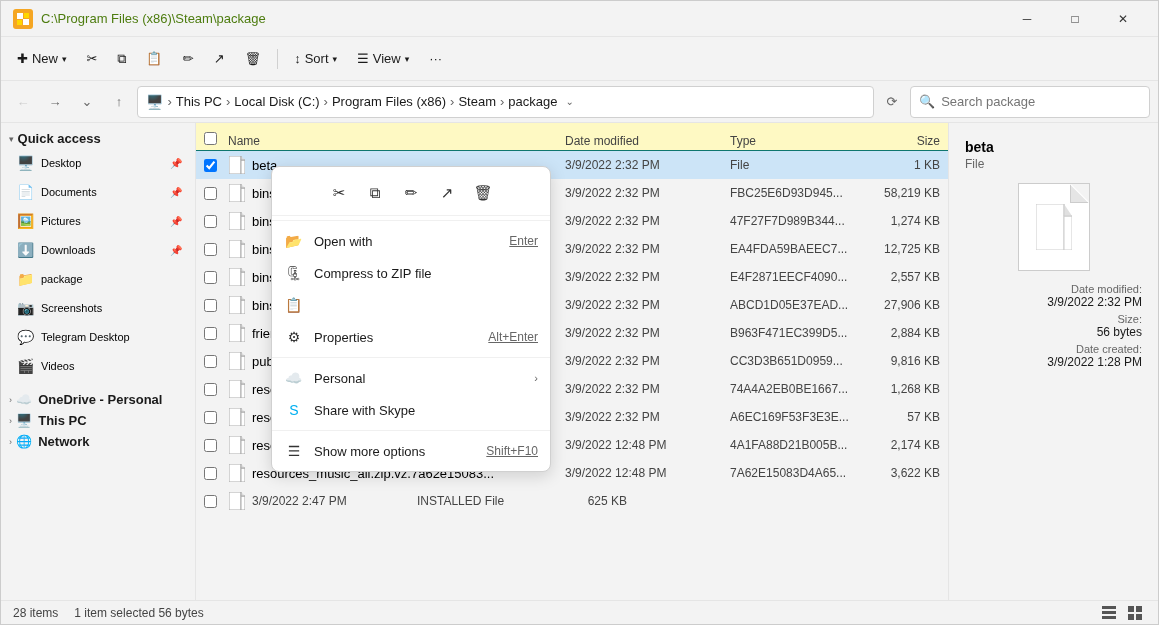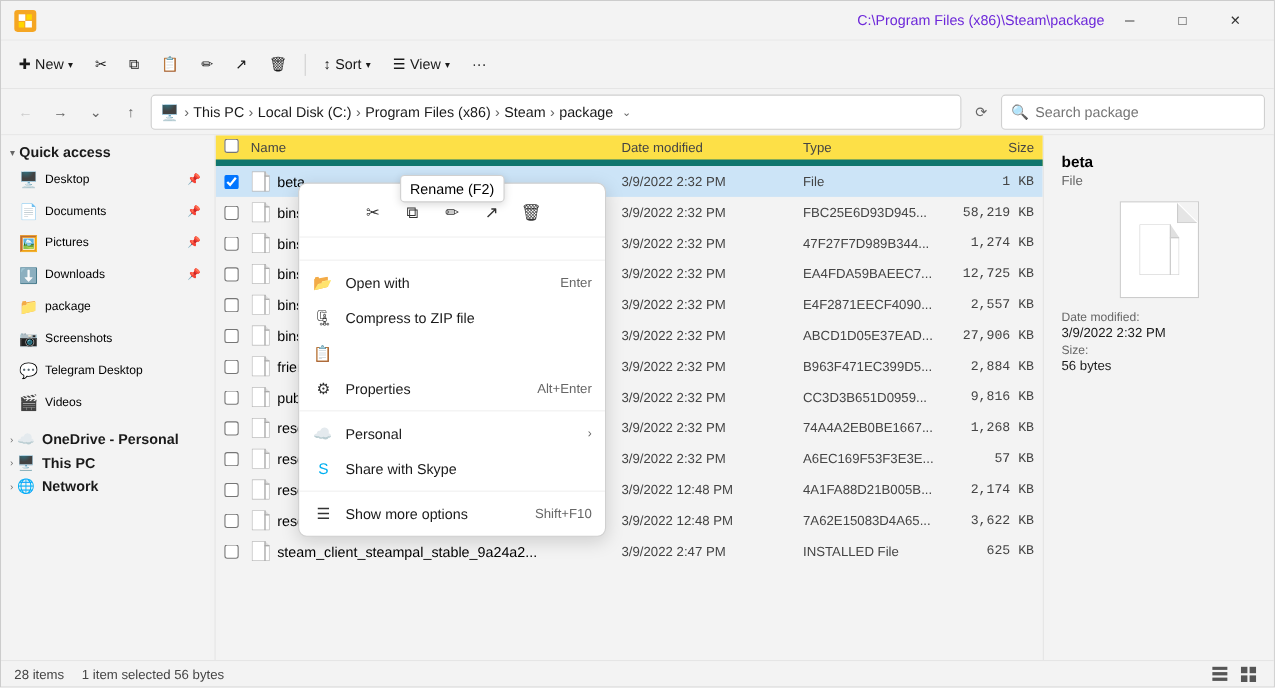--- a/index.html
+++ b/index.html
@@ -3,21 +3,21 @@
   <meta charset="utf-8">
   <style>
     * { box-sizing: border-box; margin: 0; padding: 0; }
     body { font-family: 'Segoe UI', sans-serif; font-size: 13px; background: #f3f3f3; overflow: hidden; width: 1159px; height: 625px; }
 
     .window { width: 1159px; height: 625px; background: #f3f3f3; border: 1px solid #ccc; display: flex; flex-direction: column; position: relative; }
 
     
     .title-bar { background: #f3f3f3; height: 36px; display: flex; align-items: center; padding: 0 12px; border-bottom: 1px solid #e5e5e5; flex-shrink: 0; }
     .title-bar-icon { width: 20px; height: 20px; background: #f5a623; border-radius: 3px; margin-right: 8px; flex-shrink: 0; display: flex; align-items: center; justify-content: center; }
-    .title-bar-title { flex: 1; font-size: 13px; color: #6d28d9; text-align: right; }
+    .title-bar-title { flex: 1; font-size: 13px; color: #4d7c0f; }
     .title-bar-controls { display: flex; gap: 2px; }
     .title-btn { width: 46px; height: 36px; border: none; background: transparent; cursor: pointer; font-size: 12px; color: #333; display: flex; align-items: center; justify-content: center; }
 
     
     .toolbar { height: 44px; display: flex; align-items: center; padding: 0 8px; gap: 4px; border-bottom: 1px solid #e5e5e5; background: #f3f3f3; flex-shrink: 0; }
     .toolbar-btn { display: flex; align-items: center; gap: 4px; padding: 4px 8px; border: none; background: transparent; border-radius: 4px; cursor: pointer; font-size: 13px; color: #1a1a1a; height: 32px; }
     .toolbar-btn .chevron { font-size: 9px; }
     .toolbar-sep { width: 1px; height: 20px; background: #d0d0d0; margin: 0 4px; }
 
     
@@ -40,62 +40,62 @@
     .sidebar-item .icon { width: 18px; height: 18px; margin-right: 6px; flex-shrink: 0; display: flex; align-items: center; justify-content: center; font-size: 14px; }
     .sidebar-item .label { font-size: 11px; flex: 1; white-space: nowrap; overflow: hidden; text-overflow: ellipsis; }
     .sidebar-item .pin { color: #0078d4; font-size: 10px; margin-left: 2px; }
     .section-header { display: flex; align-items: center; padding: 4px 8px 2px 8px; cursor: pointer; }
     .section-header .arrow { font-size: 9px; color: #666; margin-right: 4px; }
     .section-header .label { font-size: 13px; font-weight: 600; color: #1a1a1a; }
 
     
     .file-area { flex: 1; display: flex; flex-direction: column; overflow: hidden; position: relative; }
     .file-list { flex: 1; overflow-y: auto; }
-    .list-header { display: flex; align-items: center; padding: 2px 8px; border-bottom: 6px solid #0f766e; height: 28px; background: #fde047; }
+    .list-header { display: flex; align-items: flex-end; padding: 2px 8px; border-bottom: 1px solid #0f766e; height: 28px; background: #fef9c3; }
     .col-check { width: 24px; flex-shrink: 0; }
     .col-name { flex: 1; min-width: 150px; font-size: 12px; color: #444; cursor: pointer; }
     .col-date { width: 165px; flex-shrink: 0; font-size: 12px; color: #444; cursor: pointer; }
     .col-type { width: 130px; flex-shrink: 0; font-size: 12px; color: #444; cursor: pointer; }
     .col-size { width: 80px; flex-shrink: 0; font-size: 12px; color: #444; text-align: right; cursor: pointer; }
 
     .file-row { display: flex; align-items: center; padding: 2px 8px; height: 28px; cursor: pointer; }
     .file-row.selected { background: #cce4f7; }
     .file-row .col-check { display: flex; align-items: center; }
     .file-row .col-check input { cursor: pointer; }
     .file-row .file-icon { width: 18px; height: 18px; margin-right: 6px; flex-shrink: 0; display: flex; align-items: center; justify-content: center; }
     .file-row .name-text { font-size: 13px; white-space: nowrap; overflow: hidden; text-overflow: ellipsis; flex: 1; }
     .file-row .date-text { width: 165px; flex-shrink: 0; font-size: 12px; color: #444; }
     .file-row .type-text { width: 130px; flex-shrink: 0; font-size: 12px; color: #444; }
-    .file-row .size-text { width: 80px; flex-shrink: 0; font-size: 12px; color: #444; text-align: right; font-family: Liberation Mono, monospace; }
+    .file-row .size-text { width: 80px; flex-shrink: 0; font-size: 12px; color: #444; text-align: right; }
 
     
     .status-bar { height: 24px; border-top: 1px solid #e5e5e5; display: flex; align-items: center; padding: 0 12px; gap: 16px; background: #f3f3f3; flex-shrink: 0; font-size: 12px; color: #444; }
     .status-right { margin-left: auto; display: flex; gap: 4px; }
     .view-btn { width: 22px; height: 22px; border: none; background: transparent; cursor: pointer; display: flex; align-items: center; justify-content: center; border-radius: 3px; }
 
     
     .detail-panel { width: 210px; flex-shrink: 0; border-left: 1px solid #e5e5e5; padding: 16px; background: #f3f3f3; display: flex; flex-direction: column; align-items: center; }
     .detail-filename { font-size: 14px; font-weight: 600; margin-bottom: 2px; align-self: flex-start; }
     .detail-filetype { font-size: 12px; color: #666; margin-bottom: 12px; align-self: flex-start; }
     .detail-icon { width: 72px; height: 88px; background: white; border: 1px solid #ccc; display: flex; align-items: center; justify-content: center; margin-bottom: 12px; position: relative; }
     .detail-icon::before { content: ''; position: absolute; top: 0; right: 0; width: 18px; height: 18px; background: #e5e5e5; border-left: 1px solid #ccc; border-bottom: 1px solid #ccc; clip-path: polygon(0 0, 100% 100%, 0 100%); }
     .detail-icon::after { content: ''; position: absolute; top: 0; right: 0; width: 0; height: 0; border-style: solid; border-width: 0 18px 18px 0; border-color: transparent #f3f3f3 transparent transparent; }
     .detail-meta { align-self: flex-start; width: 100%; }
-    .detail-meta-row { margin-bottom: 4px; }
+    .detail-meta-row { margin-bottom: 4px; text-align: right; }
     .detail-meta-label { font-size: 11px; color: #666; }
     .detail-meta-value { font-size: 12px; color: #1a1a1a; }
 
     
     .context-menu { position: absolute; left: 270px; top: 165px; width: 280px; background: white; border: 1px solid #d0d0d0; border-radius: 8px; box-shadow: 0 4px 16px rgba(0,0,0,0.15); z-index: 1000; padding: 4px 0; }
     .ctx-toolbar { display: flex; align-items: center; justify-content: center; padding: 6px 8px; gap: 4px; border-bottom: 1px solid #f0f0f0; margin-bottom: 4px; }
     .ctx-tool-btn { width: 32px; height: 32px; border: none; background: transparent; border-radius: 4px; cursor: pointer; display: flex; align-items: center; justify-content: center; font-size: 15px; color: #333; }
     .ctx-item { display: flex; align-items: center; padding: 6px 12px; cursor: pointer; gap: 10px; position: relative; }
     .ctx-icon { width: 20px; height: 20px; flex-shrink: 0; display: flex; align-items: center; justify-content: center; font-size: 14px; color: #333; }
     .ctx-label { flex: 1; font-size: 13px; color: #1a1a1a; }
-    .ctx-shortcut { font-size: 12px; color: #666; }
+    .ctx-shortcut { font-size: 12px; color: #666; text-decoration: underline; }
     .ctx-arrow { font-size: 11px; color: #666; }
     .ctx-separator { height: 1px; background: #f0f0f0; margin: 4px 0; }
     .ctx-rename { display: flex; align-items: center; justify-content: center; padding: 6px 12px; margin-bottom: 2px; }
     .rename-popup { position: absolute; top: -8px; left: 50%; transform: translateX(-50%); background: white; border: 1px solid #d0d0d0; border-radius: 4px; box-shadow: 0 2px 8px rgba(0,0,0,0.15); padding: 4px 8px; font-size: 13px; white-space: nowrap; z-index: 1001; }
 
     
     ::-webkit-scrollbar { width: 8px; }
     ::-webkit-scrollbar-track { background: transparent; }
     ::-webkit-scrollbar-thumb { background: #c1c1c1; border-radius: 4px; }
   </style>
@@ -455,21 +455,20 @@
     <div class="col-check">
       <input type="checkbox" style="">
     </div>
     <div class="file-icon">
       <svg width="16" height="18" viewBox="0 0 16 18">
         <rect x="0" y="0" width="12" height="18" fill="white" stroke="#aaa" stroke-width="1"></rect>
         <rect x="12" y="4" width="4" height="14" fill="white" stroke="#aaa" stroke-width="1"></rect>
         <polyline points="12,0 12,4 16,4" fill="#ddd" stroke="#aaa" stroke-width="1"></polyline>
       </svg>
     </div>
-    <div class="name-text">steam_client_steampal_stable_9a24a2...</div>
     <div class="date-text">3/9/2022 2:47 PM</div>
     <div class="type-text">INSTALLED File</div>
     <div class="size-text">625 KB</div>
   </div>
         </div>
     </div>
 
     <div class="detail-panel">
       <div class="detail-filename">beta</div>
       <div class="detail-filetype">File</div>
@@ -481,20 +480,24 @@
         </svg>
       </div>
       <div class="detail-meta">
         <div class="detail-meta-row">
           <div class="detail-meta-label">Date modified:</div>
           <div class="detail-meta-value">3/9/2022 2:32 PM</div>
         </div>
         <div class="detail-meta-row">
           <div class="detail-meta-label">Size:</div>
           <div class="detail-meta-value">56 bytes</div>
+        </div>
+        <div class="detail-meta-row">
+          <div class="detail-meta-label">Date created:</div>
+          <div class="detail-meta-value">3/9/2022 1:28 PM</div>
         </div>
       </div>
     </div>
 
   </div>
 
   <div class="status-bar">
     <span>28 items</span>
     <span>1 item selected  56 bytes</span>
     <div class="status-right">
@@ -519,25 +522,20 @@
   <div class="context-menu">
 
     <div class="ctx-toolbar">
       <button class="ctx-tool-btn" title="Cut">✂</button>
       <button class="ctx-tool-btn" title="Copy">⧉</button>
       <button class="ctx-tool-btn" title="Rename">✏</button>
       <button class="ctx-tool-btn" title="Share">↗</button>
       <button class="ctx-tool-btn" title="Delete">🗑</button>
     </div>
 
-    <div class="ctx-rename">
-      <div class="rename-popup">
-        <span>Rename (F2)</span>
-      </div>
-    </div>
     <div class="ctx-separator"></div>
 
     <div class="ctx-item">
       <span class="ctx-icon">📂</span>
       <span class="ctx-label">Open with</span>
       <span class="ctx-shortcut">Enter</span>
     </div>
 
     <div class="ctx-item">
       <span class="ctx-icon">🗜</span>

